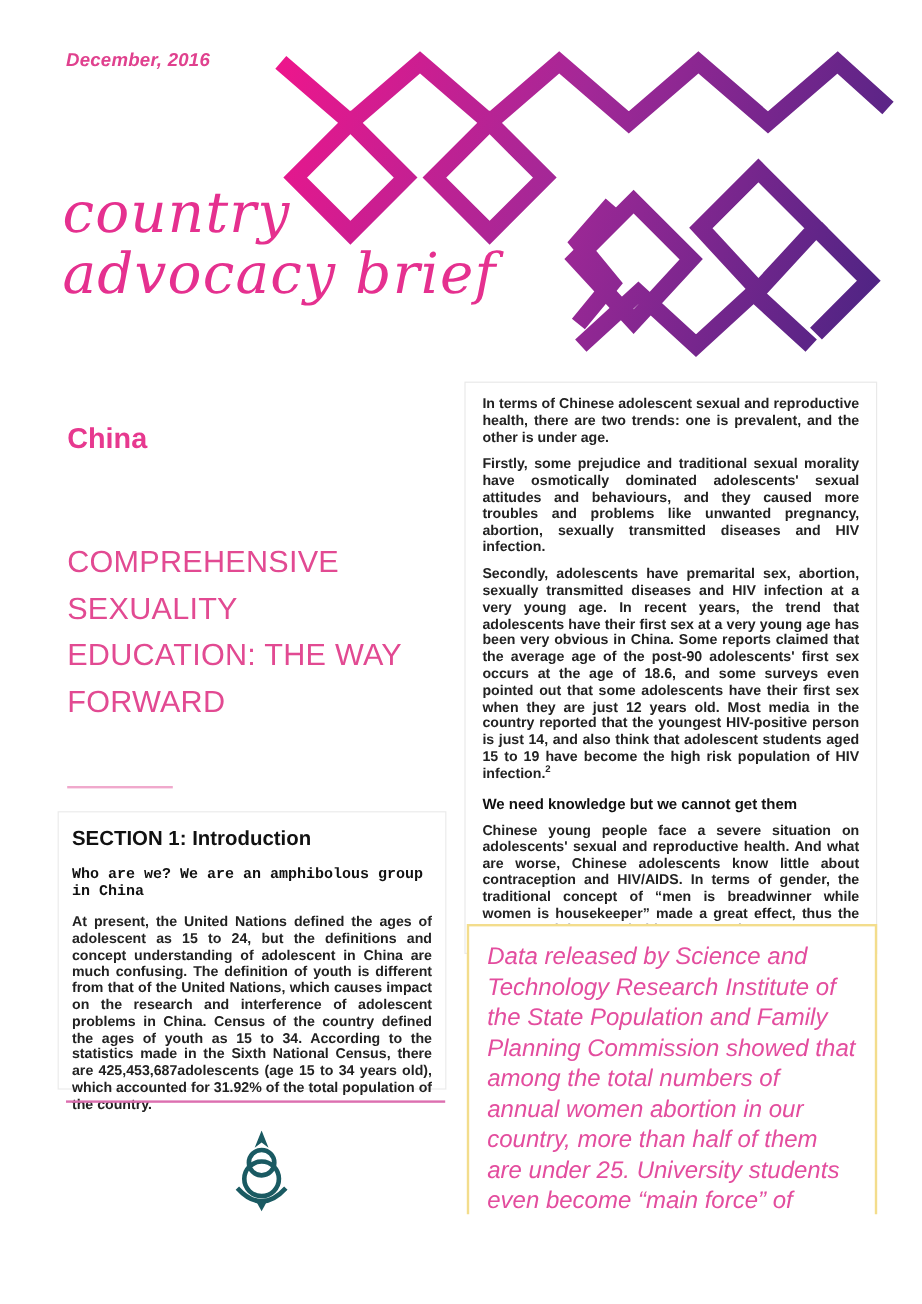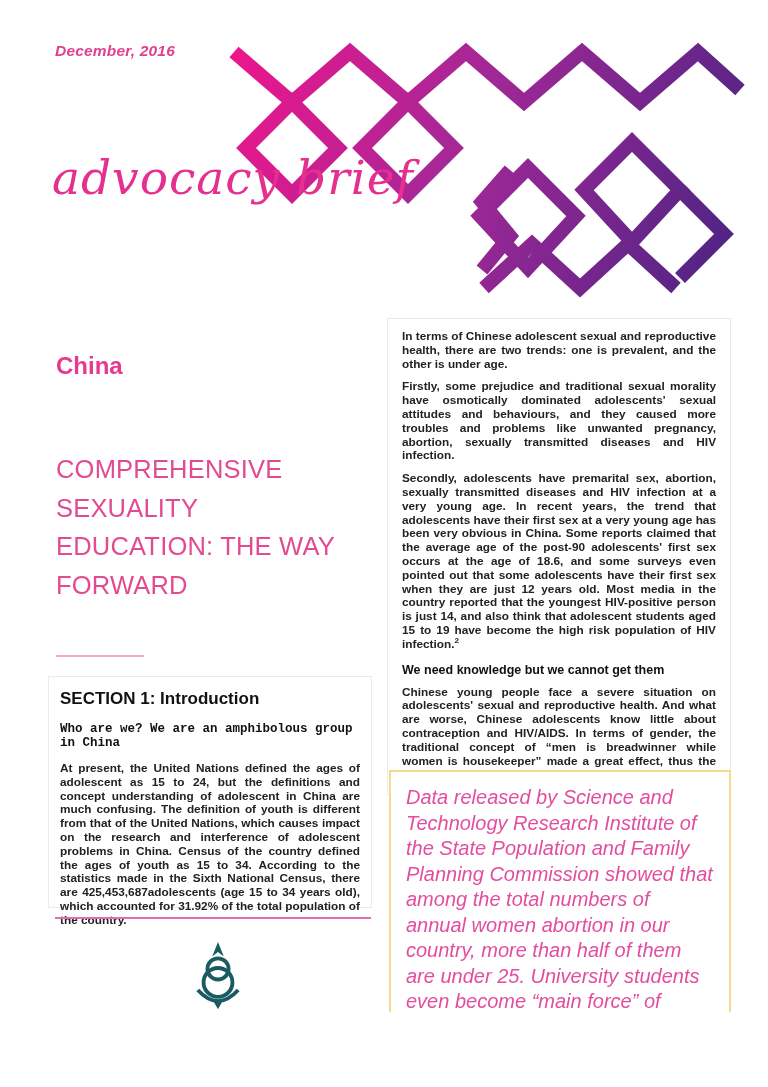--- a/index.html
+++ b/index.html
@@ -100,20 +100,21 @@
       <path d="M180,66 L226,112 L180,158 L134,112 Z"></path>
       <path d="M300,132 L348,180 L300,232 L252,180 Z"></path>
       <path d="M404,106 L452,154 L404,206 L356,154 Z"></path>
       <path d="M256,252 L304,208 L352,252 L400,208 L448,252"></path>
       <path d="M282,134 L254,166 L282,200 L254,234"></path>
       <path d="M452,154 L496,198 L452,242"></path>
     </g>
   </svg>
 
   <div class="wordmark">
+    <div>country</div>
     <div>advocacy brief</div>
   </div>
 
   <div class="country-heading">China</div>
 
   <div class="brief-title">COMPREHENSIVE SEXUALITY EDUCATION: THE WAY FORWARD</div>
 
   <div class="divider-short"></div>
 
   <div class="section-box">

